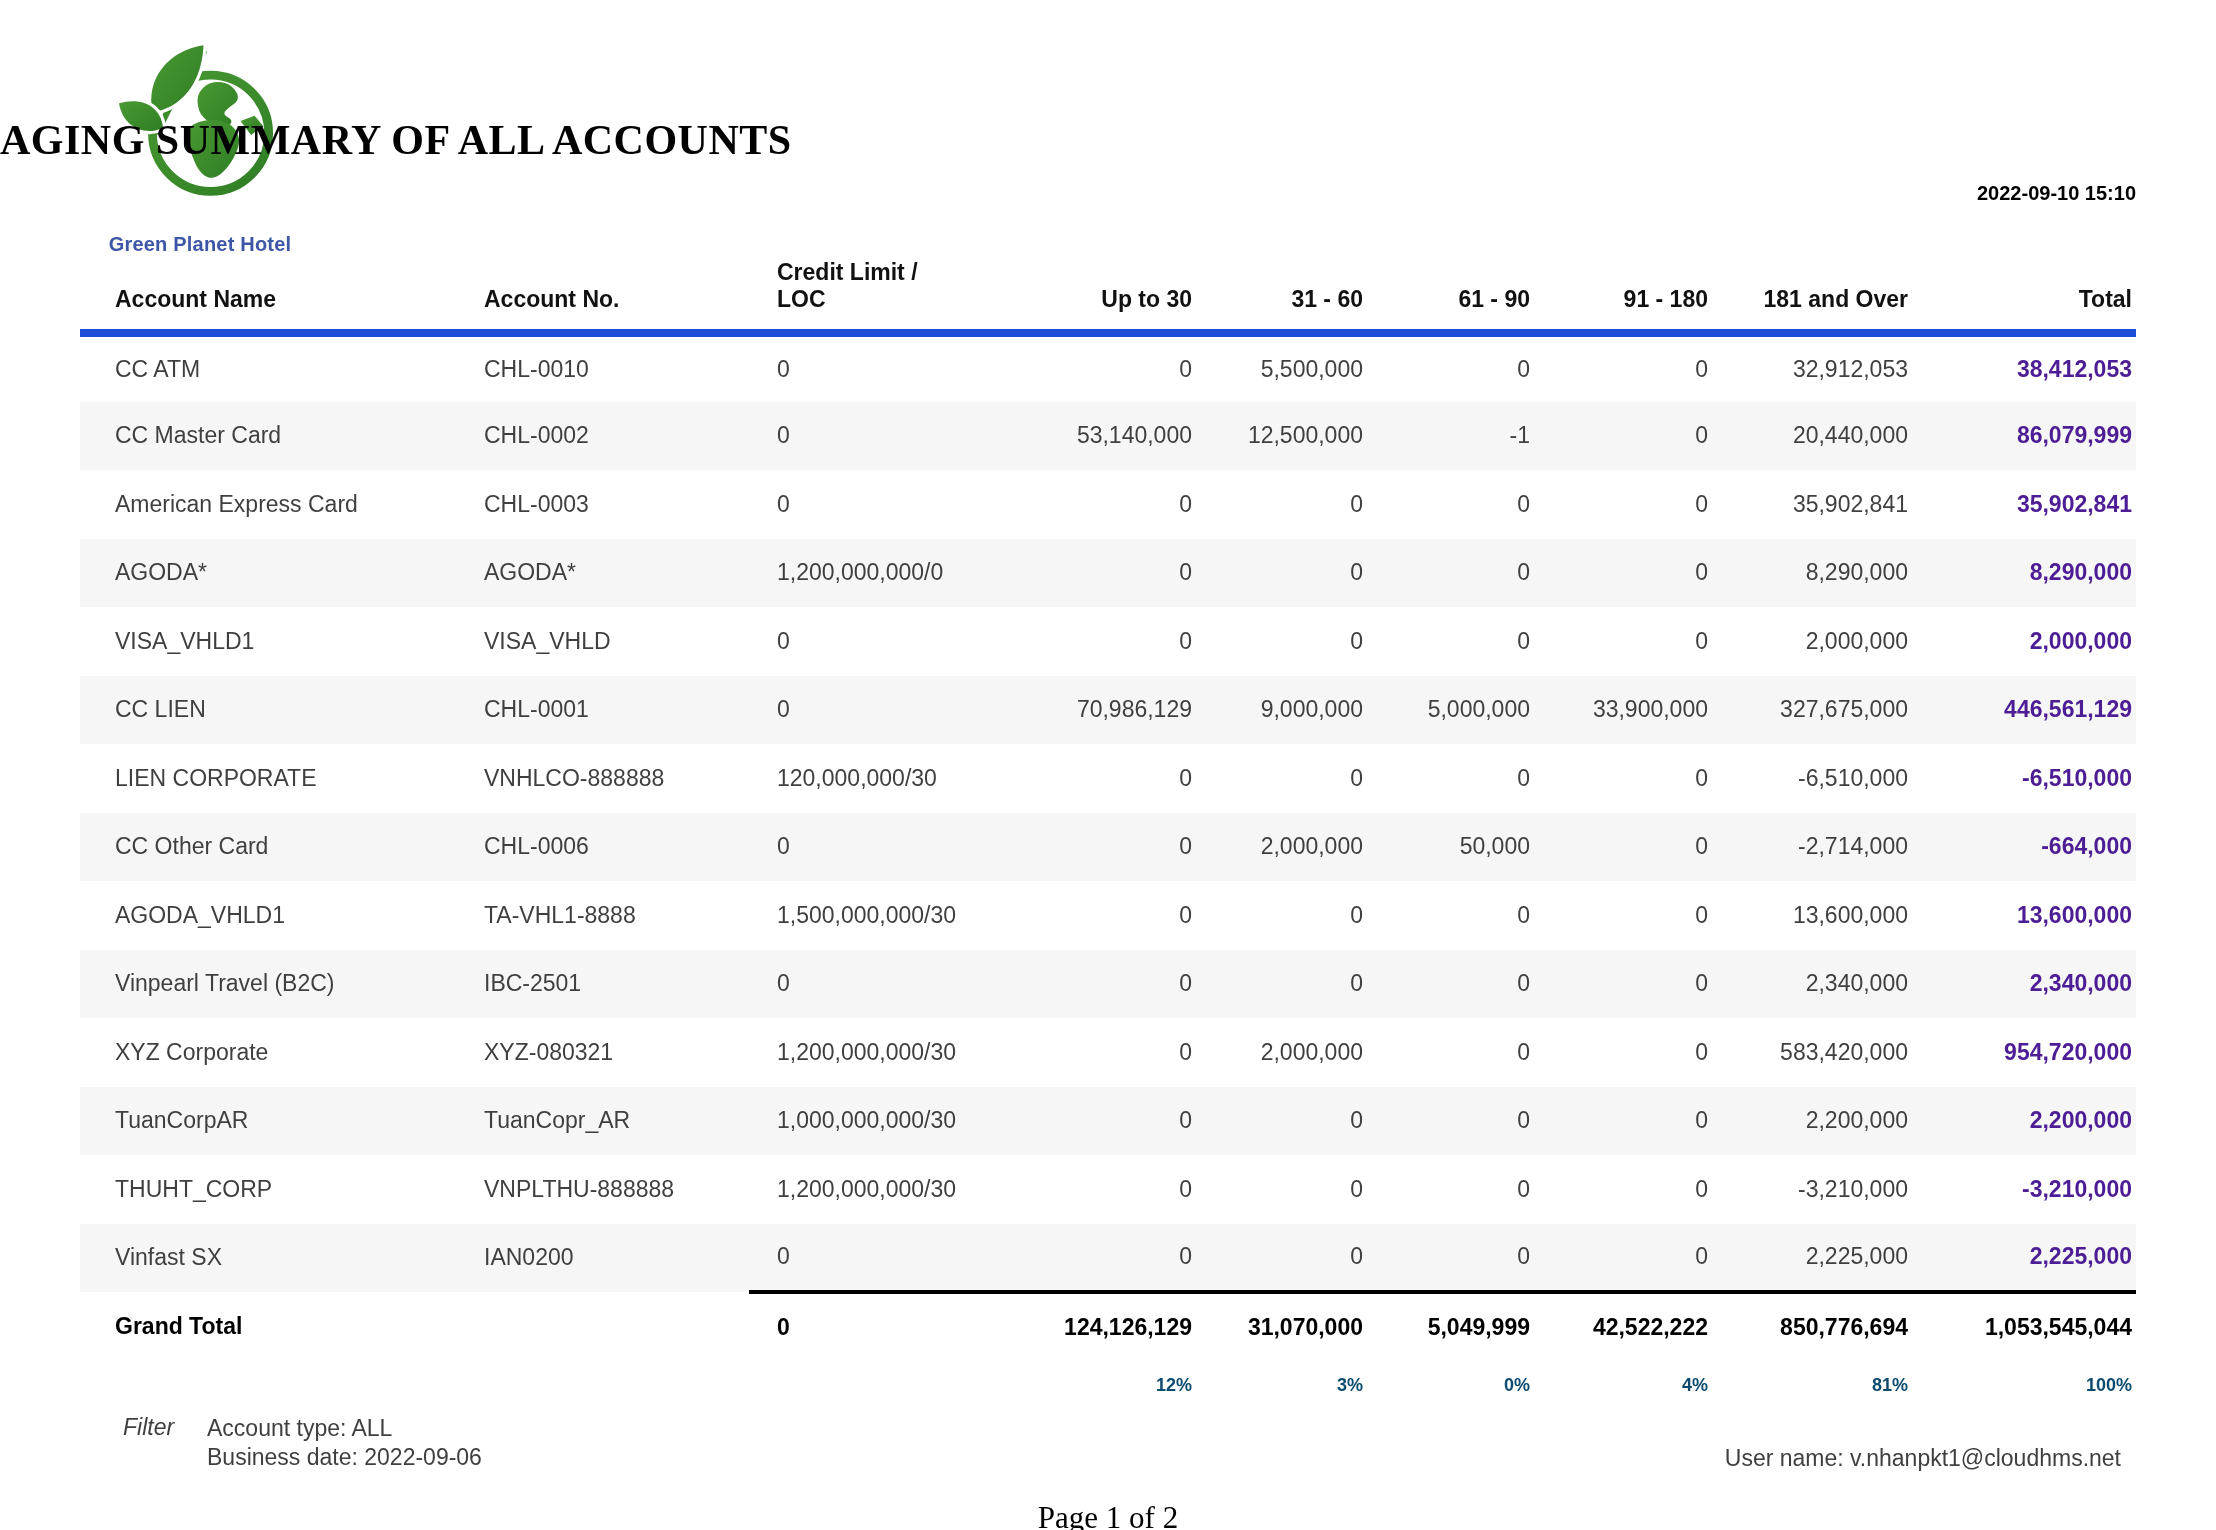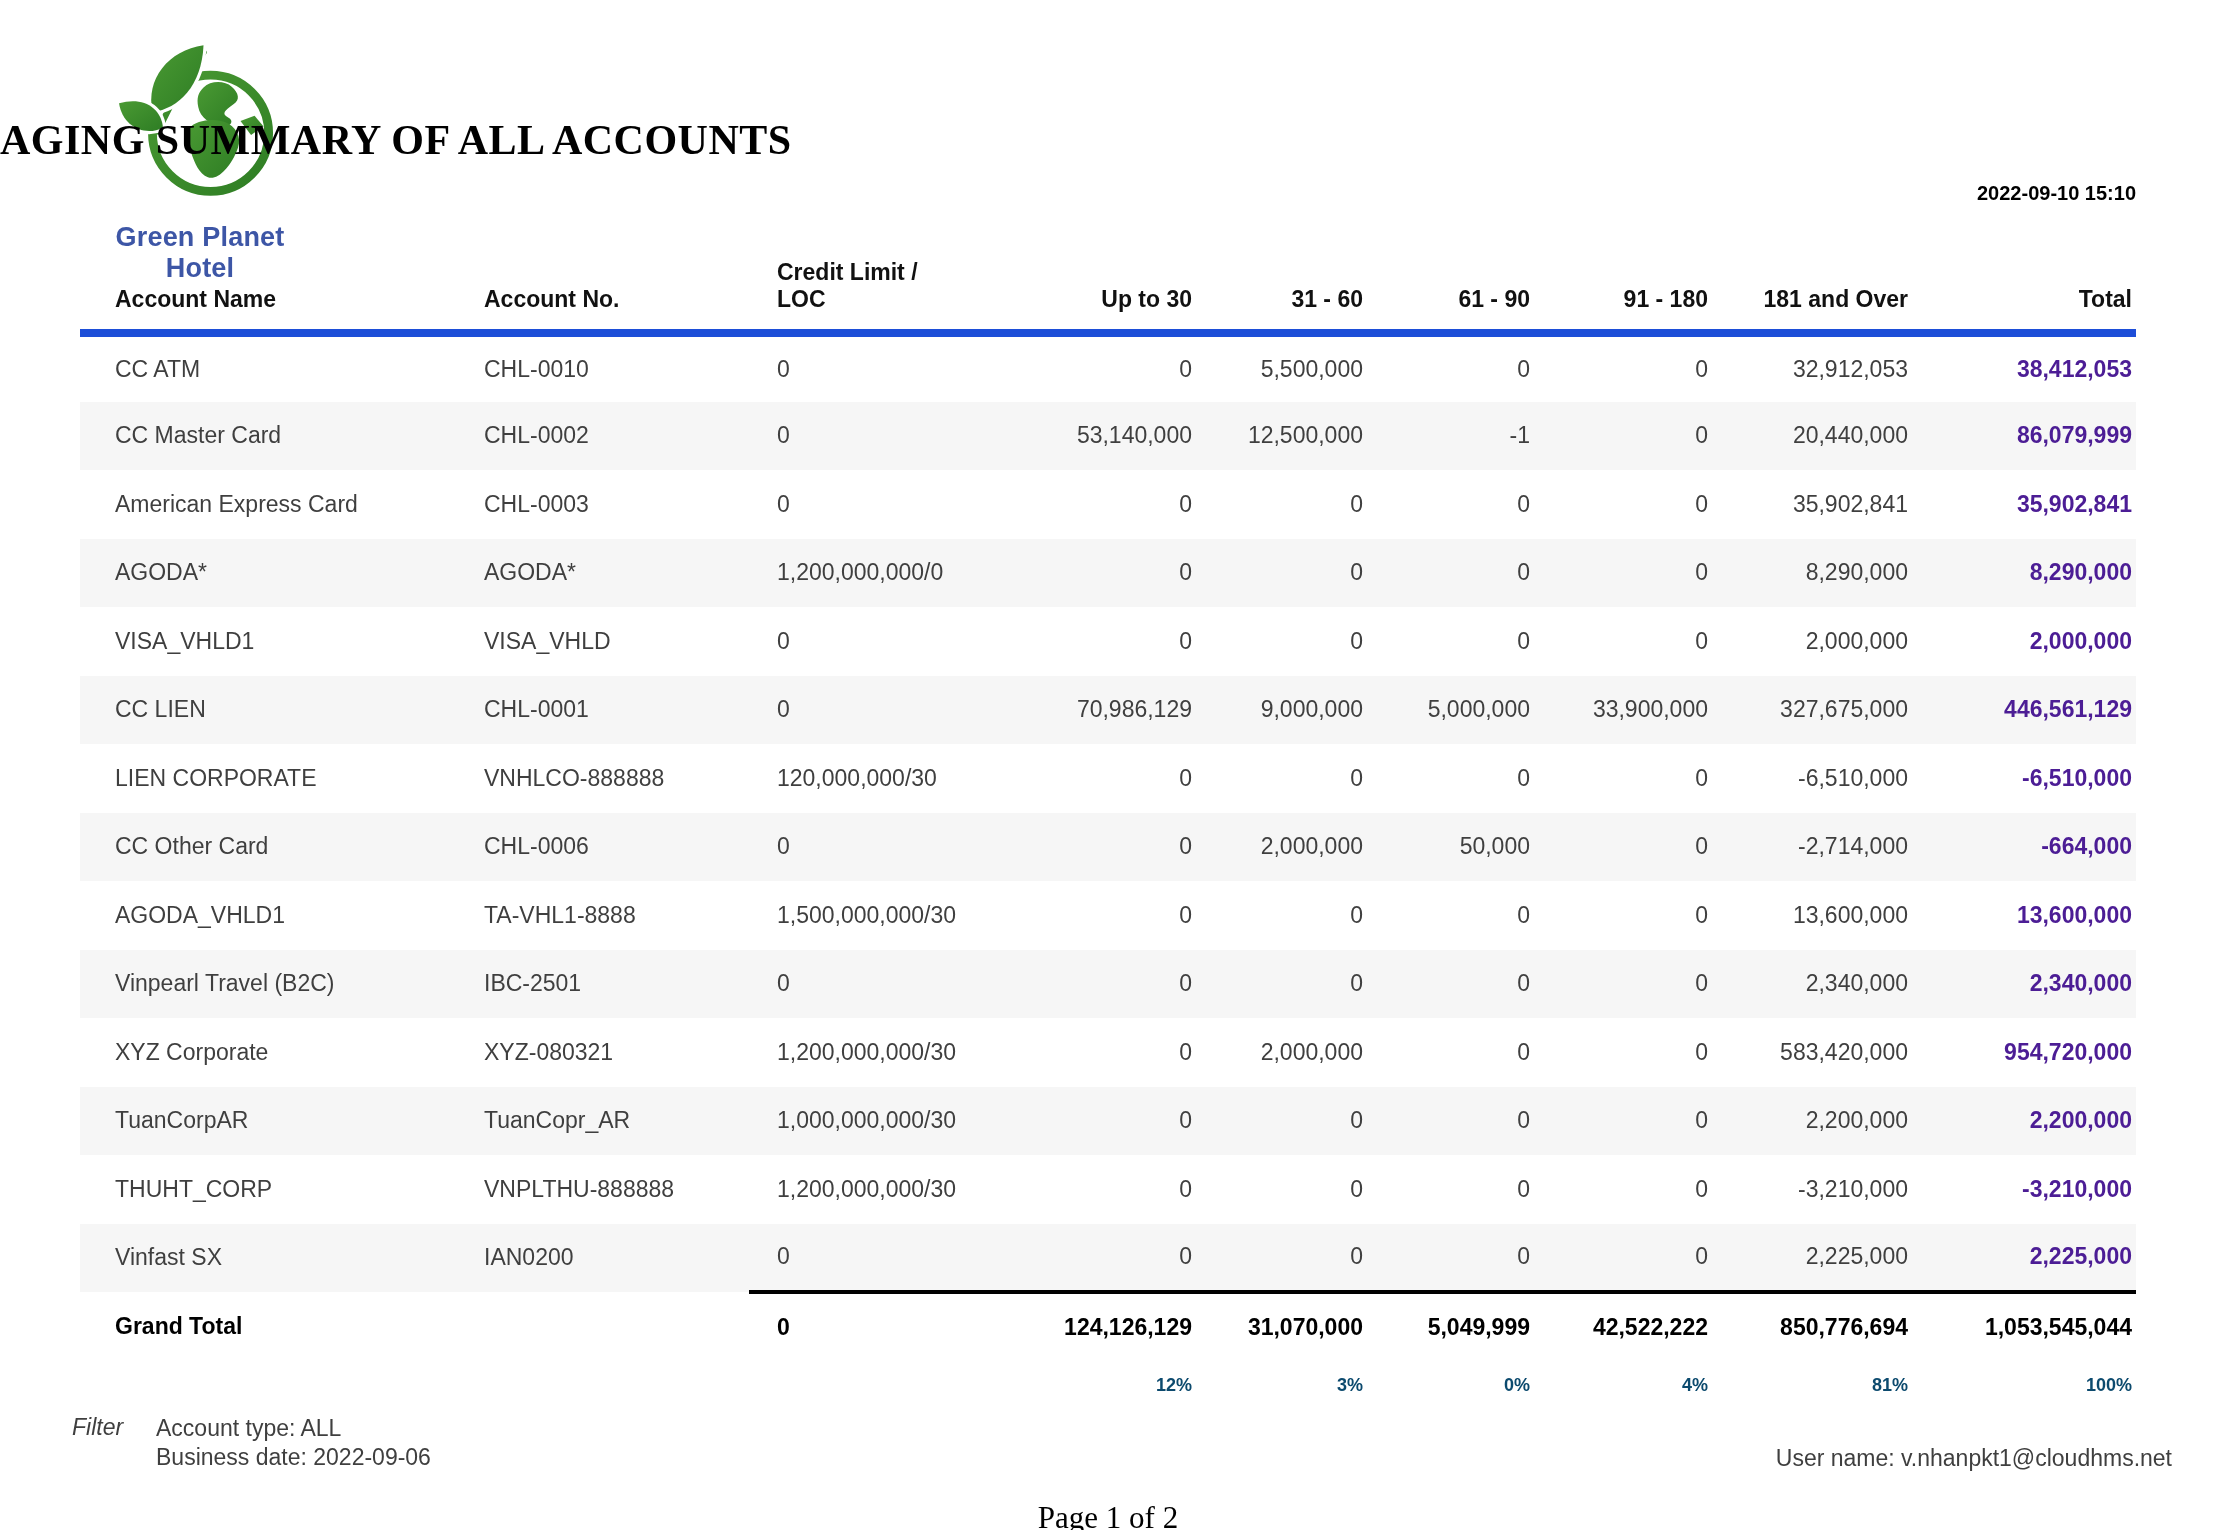--- a/index.html
+++ b/index.html
@@ -8,21 +8,21 @@
     width: 2216px; height: 1530px;
     font-family: "Liberation Sans", sans-serif;
     color: #000;
   }
   .page { position: relative; width: 2216px; height: 1530px; overflow: hidden; background: #fff; }
 
   
   .report-header { position: relative; height: 258px; }
   .logo-block { position: absolute; left: 88px; top: 38px; width: 224px; text-align: center; }
   .logo-block svg { display: block; margin: 0 auto; }
-  .brand-name { margin-top: 4px; font-size: 27px; font-weight: 700; color: #3d56a6; letter-spacing: .2px; }
+  .brand-name { margin-top: 15px; font-size: 20px; font-weight: 700; color: #3d56a6; letter-spacing: .2px; }
   .report-title {
     position: absolute; left: 0; right: 0; top: 116px;
     font-family: "Liberation Serif", serif;
     font-size: 42px; font-weight: 600; letter-spacing: .5px;
   }
   .report-timestamp { position: absolute; right: 80px; top: 182px; font-size: 20px; font-weight: 700; }
 
   
   table.report-table { margin: 0 80px; width: 2056px; border-collapse: collapse; table-layout: fixed; }
   col.c1 { width: 376px; } col.c2 { width: 293px; } col.c3 { width: 224px; }
@@ -40,21 +40,21 @@
 
   tbody td { height: 68.5px; font-size: 23px; color: #3f3f3f; font-weight: 400; }
   tbody tr:nth-child(even) { background: #f6f6f6; }
   td.total { font-weight: 700; color: #4c1d95; }
 
   tr.gt-row td { height: 68px; font-size: 23px; font-weight: 700; color: #000; }
   tr.gt-row td.bt { border-top: 4px solid #000; }
   tr.pct-row td { height: 50px; font-size: 18px; font-weight: 700; color: #0c4a6e; vertical-align: middle; }
 
   
-  .report-footer { margin: 4px 44px 0; display: flex; justify-content: space-between; font-size: 23px; color: #3f3f3f; }
+  .report-footer { margin: 4px 95px 0; display: flex; justify-content: space-between; font-size: 23px; color: #3f3f3f; }
   .filter-block { display: flex; }
   .filter-label { font-style: italic; padding-left: 28px; width: 112px; }
   .filter-lines div { line-height: 29px; }
   .user-name { margin-top: 31px; }
 
   .page-number {
     margin-top: 28px; text-align: center;
     font-family: "Liberation Serif", serif; font-size: 31px;
   }
 </style>

